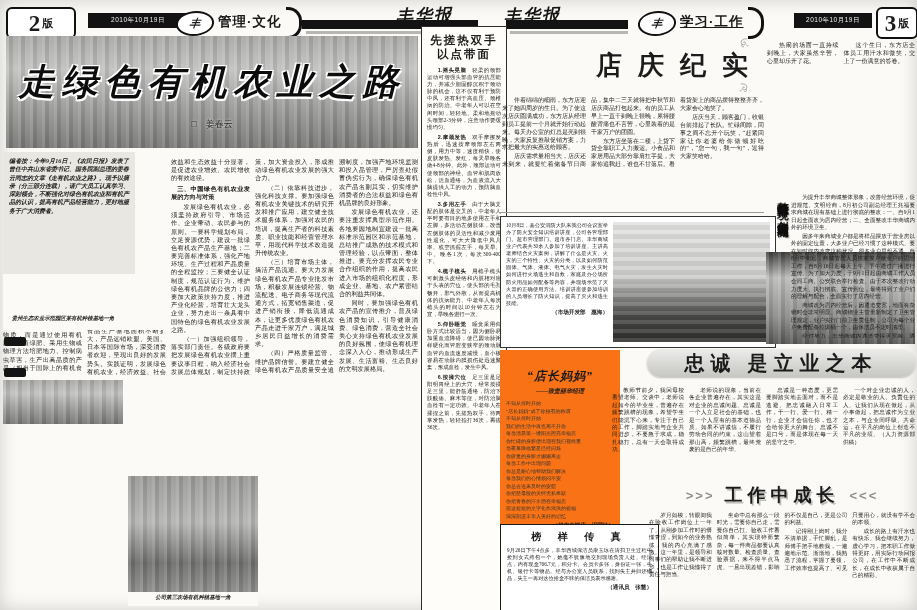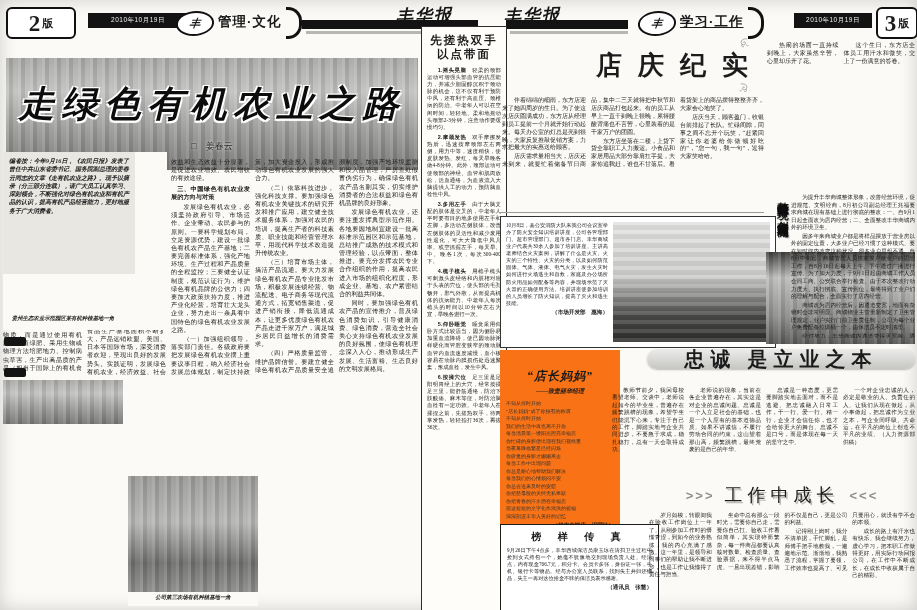--- a/index.html
+++ b/index.html
@@ -68,21 +68,21 @@
   #bangyang{border:1.5px solid #1c1c1c;background:#fff;padding:4px 6px;}
   #bangyang .bt{font-size:10px;font-weight:bold;text-align:center;letter-spacing:7px;margin:1px 0 3px 0;}
   #zc-banner{background:linear-gradient(180deg,#ececea,#c6c6c3);border-radius:16px;display:flex;
       align-items:center;justify-content:center;box-shadow:0 1px 2px rgba(0,0,0,.25);}
   #zc-banner .t{font-size:20px;font-weight:bold;letter-spacing:6px;}
   #zd-vtitle{writing-mode:vertical-rl;text-orientation:upright;font-size:11.5px;font-weight:bold;
       letter-spacing:1px;line-height:1;text-align:left;color:#0e0e0e;
       text-shadow:1px 1px 0 #cfcfcc;}
   #cz-head{display:flex;align-items:center;justify-content:center;gap:10px;}
   #cz-head .arr{color:#8f8f8d;font-weight:bold;font-size:13px;letter-spacing:2px;font-family:"Liberation Sans",sans-serif;}
-  #cz-head .t{font-size:18px;font-weight:normal;letter-spacing:5px;text-shadow:1.5px 1.5px 0 #bdbdba;}
+  #cz-head .t{font-size:18px;font-weight:bold;letter-spacing:5px;text-shadow:1.5px 1.5px 0 #bdbdba;}
   .rule{background:#9a9a97;}
 </style>
 </head>
 <body>
 
 <div id="sheet">
 
   <div class="abs pagebox" style="left:6px;top:7px;width:66px;height:28px;">
     <span class="num">2</span>
     <span class="ban">版</span>
@@ -100,21 +100,21 @@
   <div class="abs graybar" style="left:510px;top:31px;width:118px;height:3px;"></div>
   <div class="abs logo-oval" style="left:638px;top:11px;">丰</div>
   <div class="abs section-title" style="left:680px;top:13px;text-decoration:underline;">学习·工作</div>
   <div class="abs bracket" style="left:748px;top:7px;"></div>
   <div class="abs datebar" style="left:794px;top:13px;width:78px;height:15px;">2010年10月19日</div>
   <div class="abs pagebox" style="left:876px;top:7px;width:38px;height:28px;">
     <span class="num">3</span>
     <span class="ban">版</span>
   </div>
 
-  <div id="banner" class="abs photo" style="left:6px;top:58px;width:412px;height:112px;">
+  <div id="banner" class="abs photo" style="left:6px;top:36px;width:412px;height:112px;">
     <div class="hl">走绿色有机农业之路</div>
     <div class="by">□　姜春云</div>
   </div>
 
   <div class="abs flow" style="left:3px;top:158px;width:415px;height:448px;column-count:5;z-index:1;">
       <p class="bp">据2010年《世界有机农业概览》报告显示，目前全球已有160多个国家和地区开展有机农业生产，用于有机农业的土地面积达3500多万公顷，有机食品消费以年均两位数的速度增长。经过几十年的实践探索，国际上初步形成了无污染、安全、优质、营养的绿色有机食品生产体系和标准体系，绿色有机农业正成为世界农业发展的重要方向。</p>
       <p class="bp">绿色食品分为A级和AA级两个层次：A级绿色食品，要求在生产过程中限量使用限定的化学合成物质，产品质量符合“绿色食品”标准要求；AA级绿色食品，要求在生产过程中不使用任何有害环境和人体健康的化学合成物质，而是通过使用有机肥、种植绿肥、采用生物或物理方法培肥地力、控制病虫草害，生产出高品质的产品（相当于国际上的有机食品）。干绿色食品和有机食品，就是要建立不用化学物质的农产品生产体系，人们通常把这类农业称为绿色有机农业。</p>
       <p class="sub">二、绿色有机农业发展优势</p>
       <p class="bp">我国发展绿色有机农业具有得天独厚的条件：自然生态类型多样，山区、丘陵、草原等无污染、少污染区域广阔，为发展绿色有机农业提供了良好的环境条件；传统农业精耕细作、用地养地、农牧结合的经验源远流长；农村劳动力资源丰富，精细管理有充分保障。</p>
       <p class="bp">目前，全国绿色食品企业已达6000多家，产品总数17000多个，绿色食品、有机食品生产基地面积不断扩大，产品远销欧盟、美国、日本等国际市场，深受消费者欢迎，呈现出良好的发展势头。实践证明，发展绿色有机农业，经济效益、社会效益和生态效益十分显著，是促进农业增效、农民增收的有效途径。</p>
@@ -220,21 +220,21 @@
       </div>
     <div class="byline">（超市幸福店　冯国珍）</div>
   </div>
 
   <div id="bangyang" class="abs" style="left:500px;top:524px;width:145px;height:80px;">
     <div class="bt">榜 样 传 真</div>
     <div class="small" style="font-size:5.2px;">9月26日下午4点多，丰华西城保洁员康玉琼在清扫卫生过程中捡到女式挎包一个，她毫不犹豫地交到现场负责人处。经清点，内有现金766.7元，积分卡、会员卡多张，身份证一张，手机、银行卡等物品。经与办公室人员联系，找到失主并归还物品，失主一再对这位拾金不昧的保洁员表示感谢。</div>
     <div class="byline">（通讯员　张慧）</div>
   </div>
 
-  <div id="zc-banner" class="abs" style="left:647px;top:349px;width:268px;height:20px;">
+  <div id="zc-banner" class="abs" style="left:647px;top:349px;width:268px;height:28px;">
     <div class="t">忠诚 是立业之本</div>
   </div>
   <div class="abs flow" style="left:612px;top:387px;width:303px;height:92px;column-count:4;font-size:5.6px;">
       <p class="bp">教师节前夕，我回母校看望老师。交谈中，老师说起如今的毕业生，普遍存在频繁跳槽的现象，希望学生们能沉下心来，专注于自己的工作，脚踏实地与企业共同进步，不要急于求成，稳扎稳打，总有一天会取得成功。</p>
       <p class="bp">老师说的现象，当前在各企业普遍存在，其实这是对企业的忠诚问题。忠诚是一个人立足社会的基础，也是一个人应有的基本道德品质。如果不讲诚信，不履行劳动合同的约束，这山望着那山高，频繁跳槽，最终荒废的是自己的年华。</p>
       <p class="bp">忠诚是一种态度，更需要脚踏实地去面对，而不是逃避。把忠诚融入日常工作，干一行、爱一行、精一行，企业才会信任你，也才会给你更大的舞台。忠诚不是口号，而是体现在每一天的坚守之中。</p>
       <p class="bp">一个对企业忠诚的人，必定是敬业的人、负责任的人。让我们从现在做起，从小事做起，把忠诚作为立业之本，与企业同呼吸、共命运，在平凡的岗位上创造不平凡的业绩。（人力资源部　供稿）</p>
     </div>
 
   <div id="cz-head" class="abs" style="left:649px;top:481px;width:266px;height:28px;">

